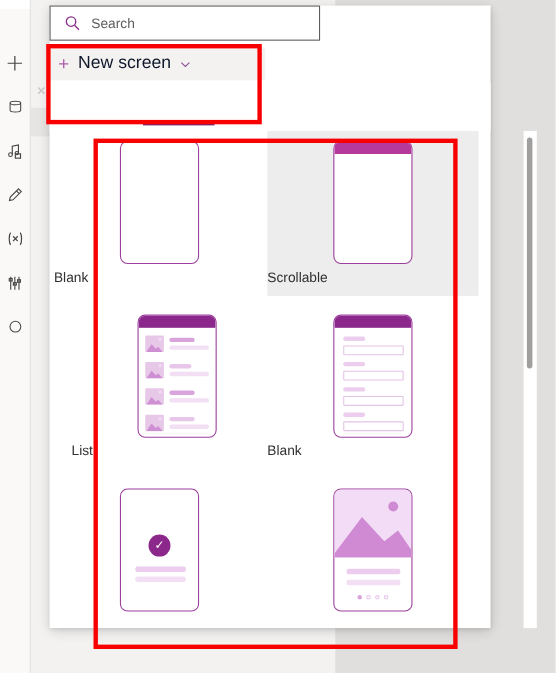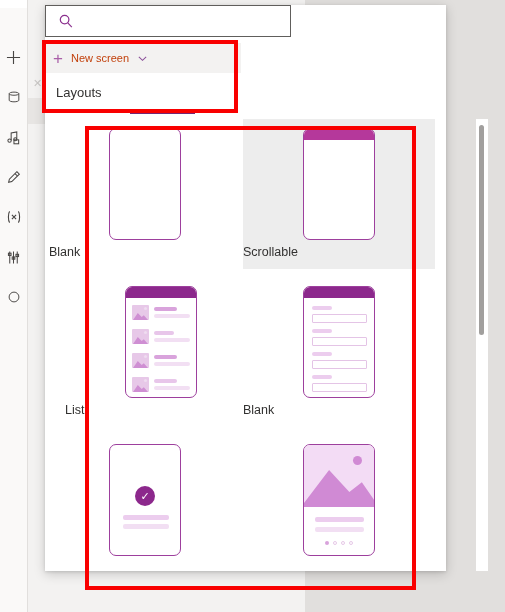--- a/index.html
+++ b/index.html
@@ -49,21 +49,21 @@
     font-family:"Liberation Sans",sans-serif;font-size:12.5px;color:#323130;
   }
   #search-input::placeholder{color:#605e5c;opacity:1;}
 
   
   #newscreen-row{
     position:absolute;left:0;top:38px;width:196px;height:30px;background:#f3f2f1;
     display:flex;align-items:center;cursor:default;
   }
   #plus-icon{width:26px;display:flex;align-items:center;justify-content:center;color:#a95fa8;font-size:17px;line-height:1;}
-  #newscreen-label{font-size:11px;color:#c2410c;text-align:right;}
+  #newscreen-label{font-size:16px;color:#0f172a;text-align:right;}
   #chev-icon{margin-left:8px;color:#8a4f99;display:flex;align-items:center;}
 
   
   #tabs{position:absolute;left:0;top:70px;width:401px;height:44px;background:#ffffff;}
   .tab{
     position:absolute;top:10px;height:28px;font-size:13px;color:#323130;cursor:pointer;
     display:flex;align-items:flex-start;
   }
   #tab-layouts{left:11px;}
   #tab-templates{left:85px;font-weight:bold;}
@@ -206,34 +206,34 @@
 <div id="flyout">
 
   <div id="search-wrap">
     <div id="search-box"></div>
     <span id="search-icon">
       <svg width="16" height="16" viewBox="0 0 16 16" fill="none" stroke="#8a2f8d" stroke-width="1.2">
         <circle cx="6.6" cy="6.6" r="4.3"></circle>
           <path d="M9.8 9.9l4 4.2"></path>
       </svg>
     </span>
+    <input id="search-input" type="text" value="" placeholder="Search" style="">
   </div>
 
   <div id="newscreen-row">
     <span id="plus-icon">+</span>
     <span id="newscreen-label">New screen</span>
     <span id="chev-icon">
       <svg width="11" height="11" viewBox="0 0 12 12" fill="none" stroke="#8a4f99" stroke-width="1.1">
         <path d="M2 4.3L6 8.1 10 4.3"></path>
       </svg>
     </span>
   </div>
 
   <div id="tabs">
-    <div class="tab" id="tab-layouts">Layouts</div>
     <div id="tab-underline"></div>
   </div>
 
   <div id="template-grid">
 
     <div class="tpl-card" style="left:4px;top:0">
       <div class="tpl-phone"></div>
       <div class="tpl-label">Blank</div>
     </div>
 

